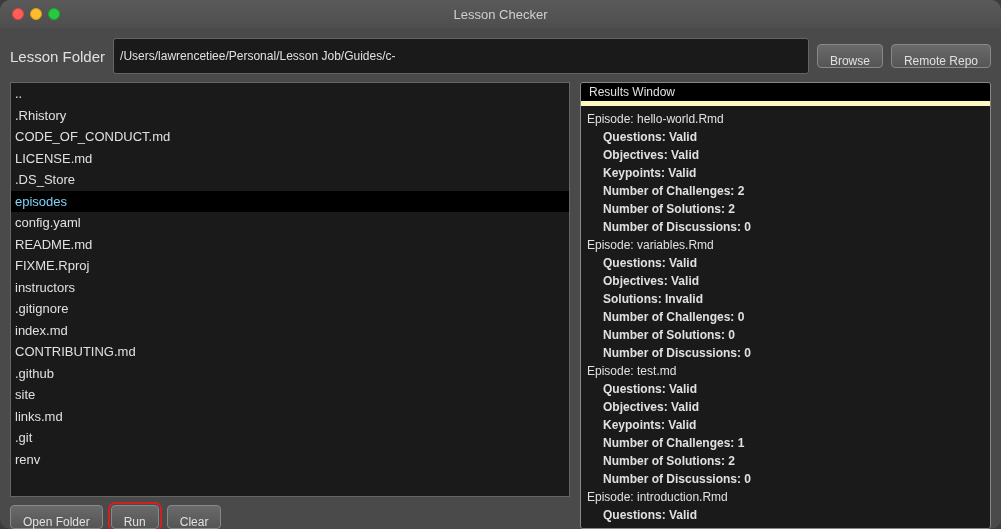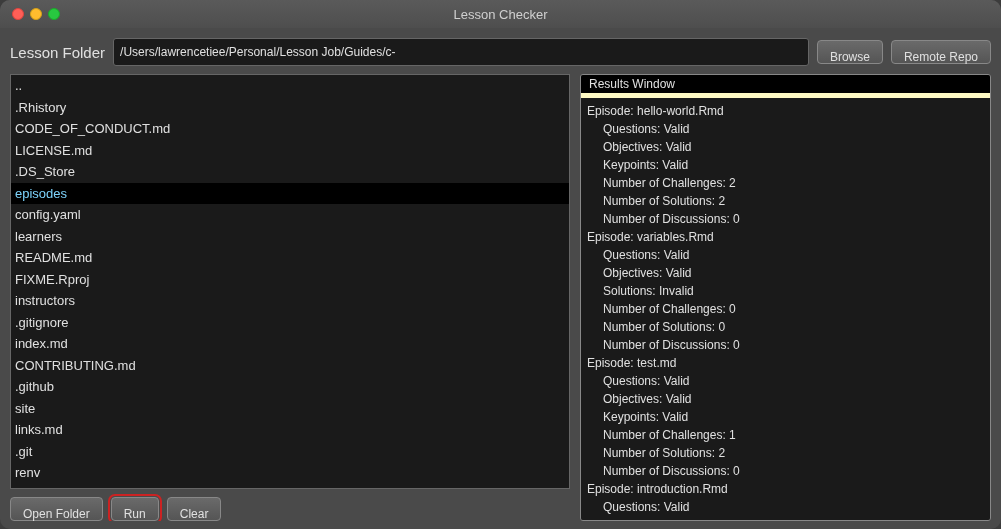--- a/index.html
+++ b/index.html
@@ -80,21 +80,21 @@
     }
 
     .folder-path-input {
       background: #1a1a1a;
       border: 1px solid #666;
       color: #e0e0e0;
       padding: 3px 6px;
       font-size: 12px;
       border-radius: 3px;
       flex: 1;
-      height: 28px;
+      height: 36px;
       outline: none;
     }
 
     .btn {
       background: linear-gradient(180deg, #6a6a6a 0%, #555 100%);
       border: 1px solid #888;
       color: #e0e0e0;
       padding: 9px 12px;
       border-radius: 4px;
       font-size: 12px;
@@ -195,20 +195,21 @@
     }
     .results-content::-webkit-scrollbar-thumb {
       background: #777;
       border-radius: 7px;
       border: 2px solid #3a3a3a;
     }
 
     .result-line {
       display: block;
       white-space: nowrap;
+      font-weight: bold;
     }
 
     .result-line.episode { font-weight: normal; }
     .result-line.indented { padding-left: 16px; }
   </style>
 </head>
 <body>
 
 <div class="window">
   <div class="title-bar">
@@ -231,21 +232,20 @@
     <div class="main-area">
       <div class="file-list-panel">
         <div class="file-list-box" id="file-list-container">
         <div class="file-item">..</div>
             <div class="file-item">.Rhistory</div>
             <div class="file-item">CODE_OF_CONDUCT.md</div>
             <div class="file-item">LICENSE.md</div>
             <div class="file-item">.DS_Store</div>
             <div class="file-item selected">episodes</div>
             <div class="file-item">config.yaml</div>
-            <div class="file-item">learners</div>
             <div class="file-item">README.md</div>
             <div class="file-item">FIXME.Rproj</div>
             <div class="file-item">instructors</div>
             <div class="file-item">.gitignore</div>
             <div class="file-item">index.md</div>
             <div class="file-item">CONTRIBUTING.md</div>
             <div class="file-item">.github</div>
             <div class="file-item">site</div>
             <div class="file-item">links.md</div>
             <div class="file-item">.git</div>

